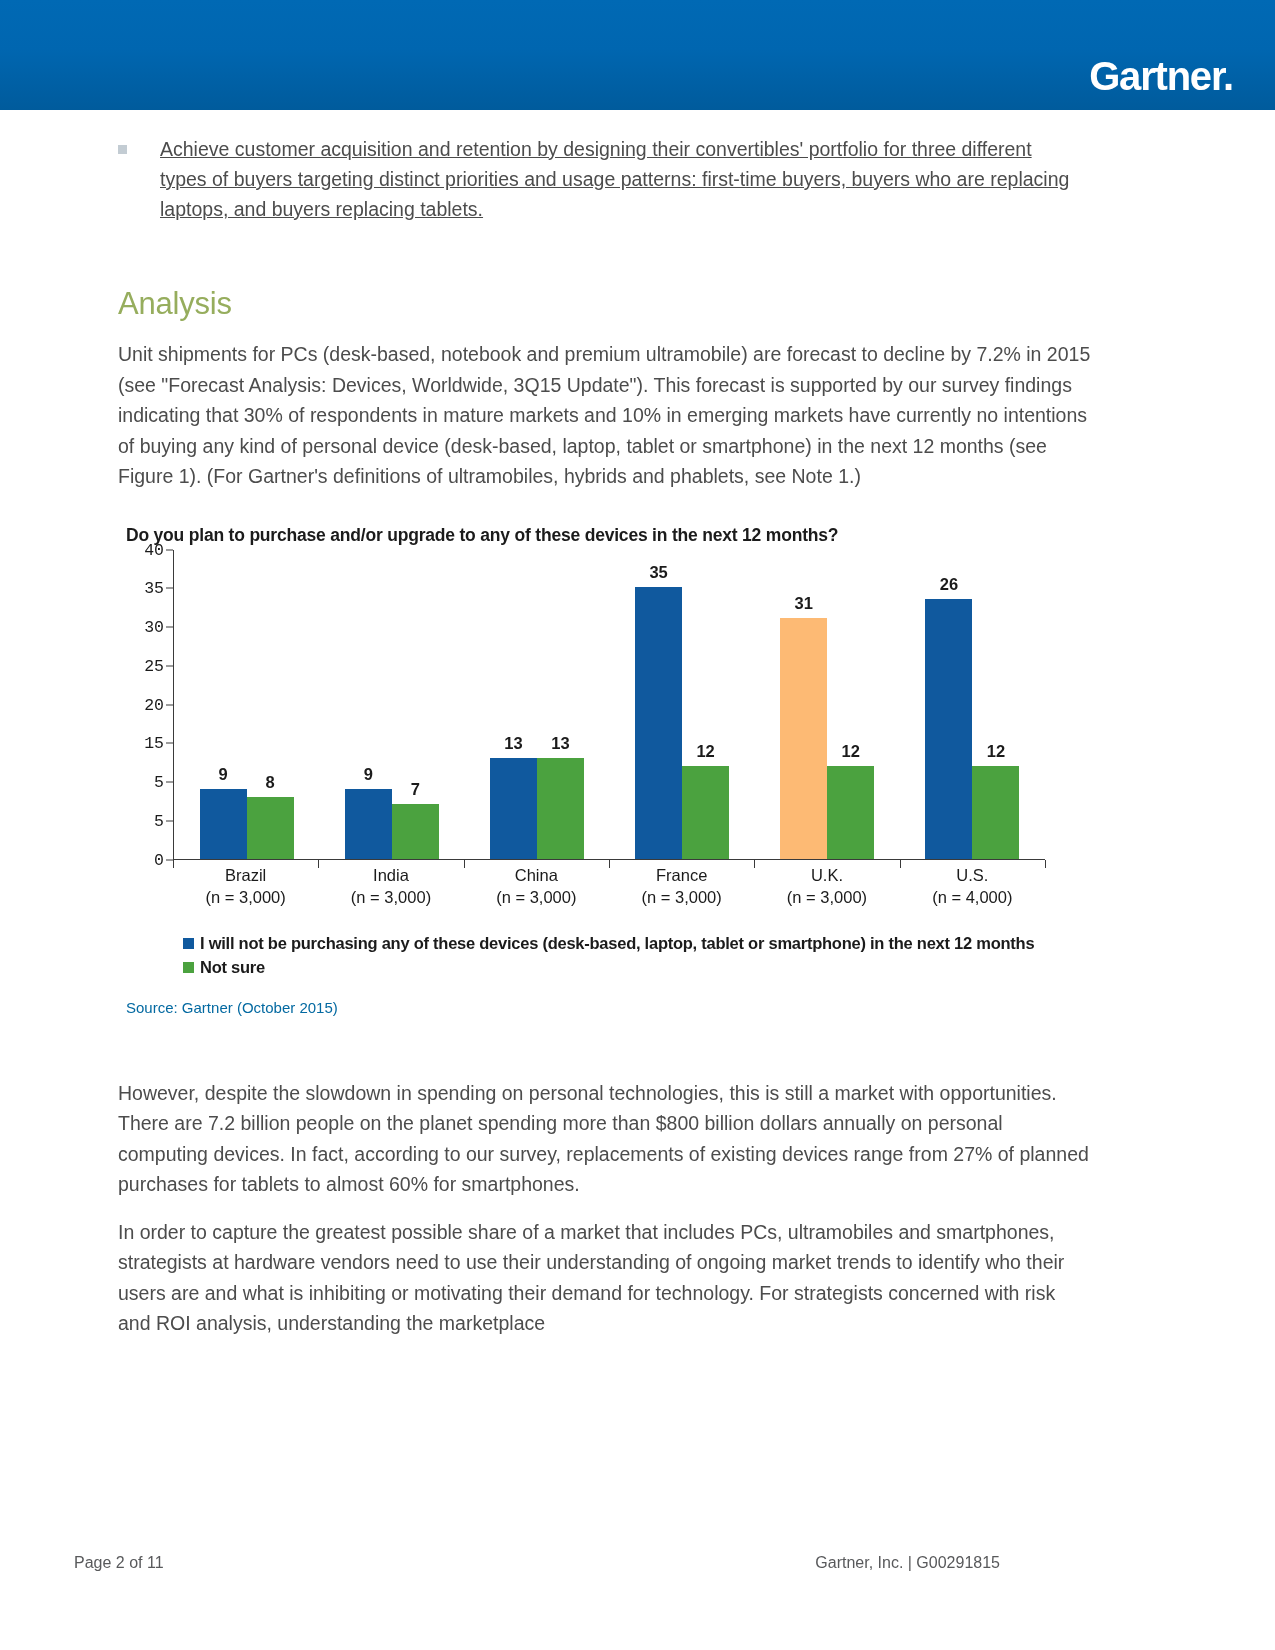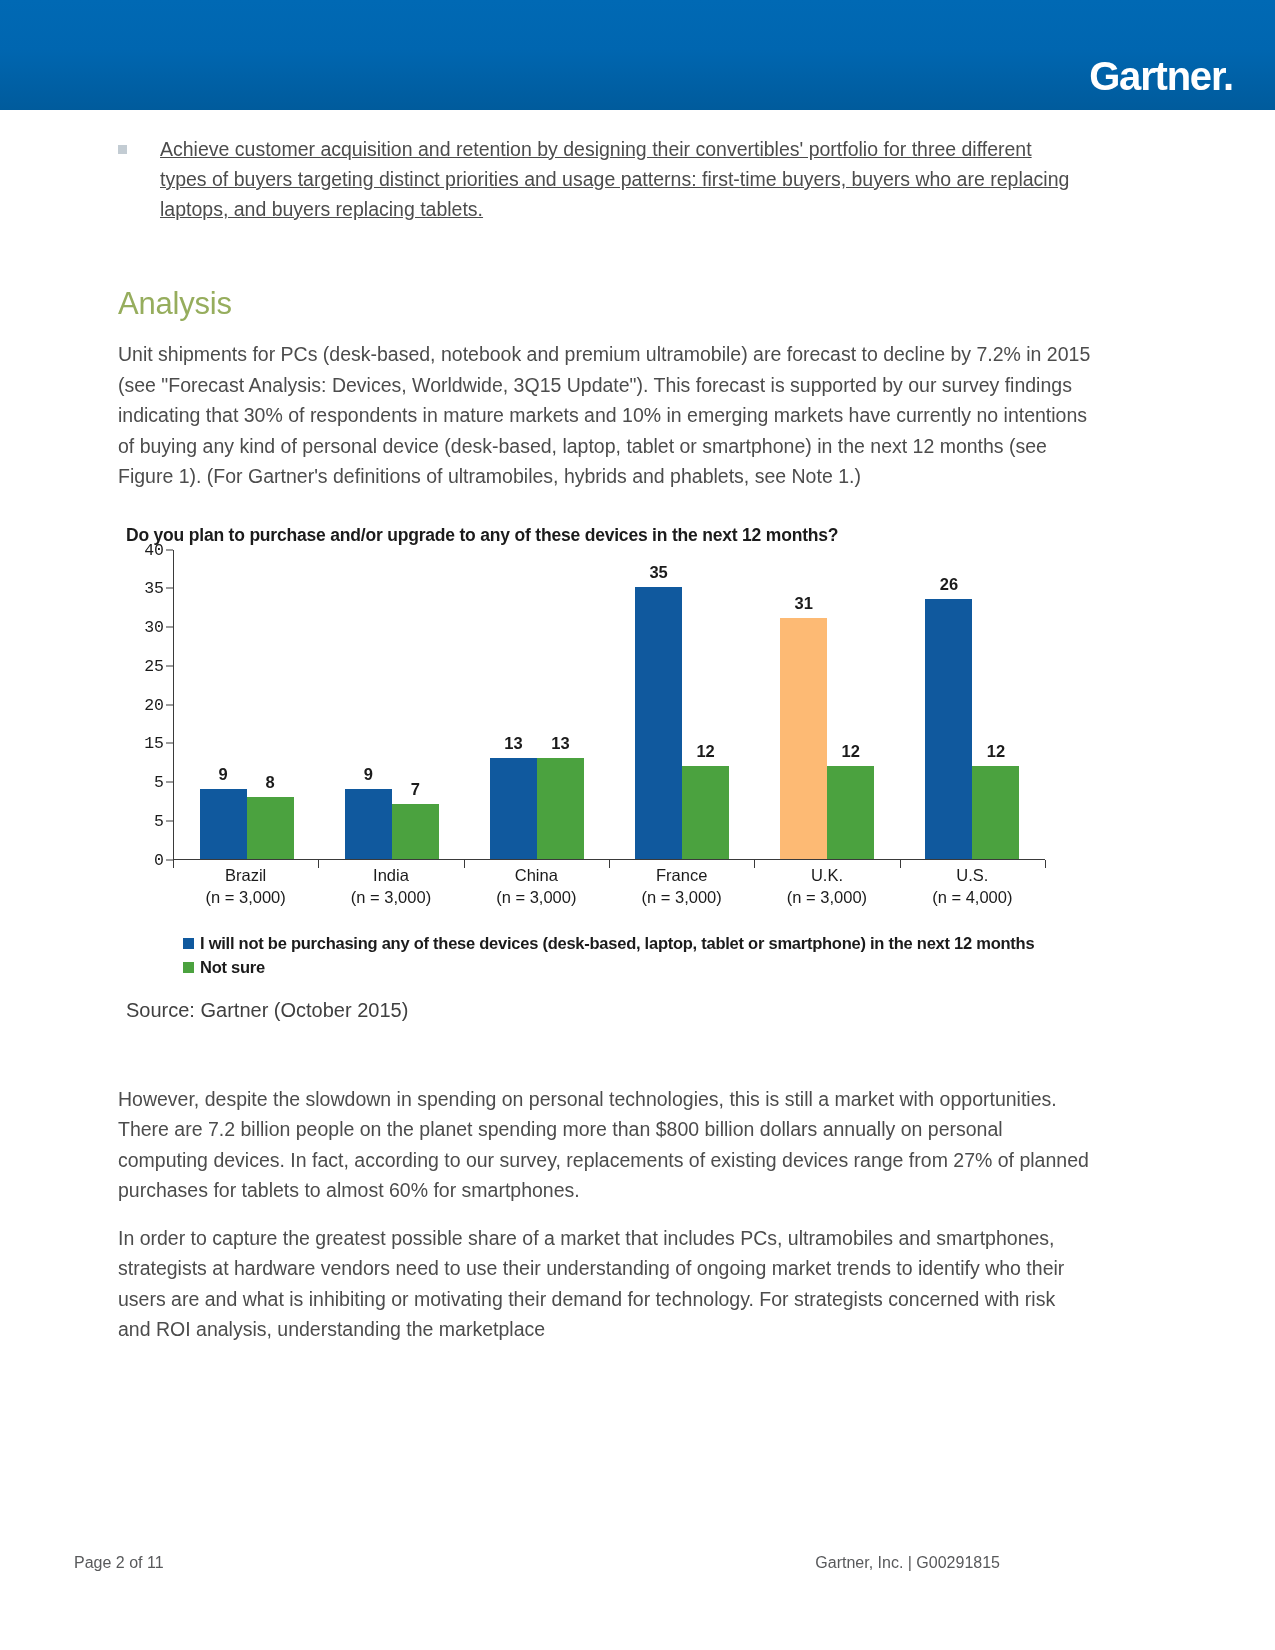--- a/index.html
+++ b/index.html
@@ -225,22 +225,22 @@
   }
   .legend-label {
     font-size: 16.5px;
     font-weight: bold;
     color: #1b1b1b;
     letter-spacing: -0.25px;
   }
 
   .source-line {
     margin-top: 22px;
-    font-size: 20px;
-    color: #404040;
+    font-size: 15px;
+    color: #0369a1;
   }
 
   .para-after { margin-top: 62px; }
 
   
   .page-footer {
     position: absolute;
     left: 0;
     bottom: 78px;
     width: 1074px;

